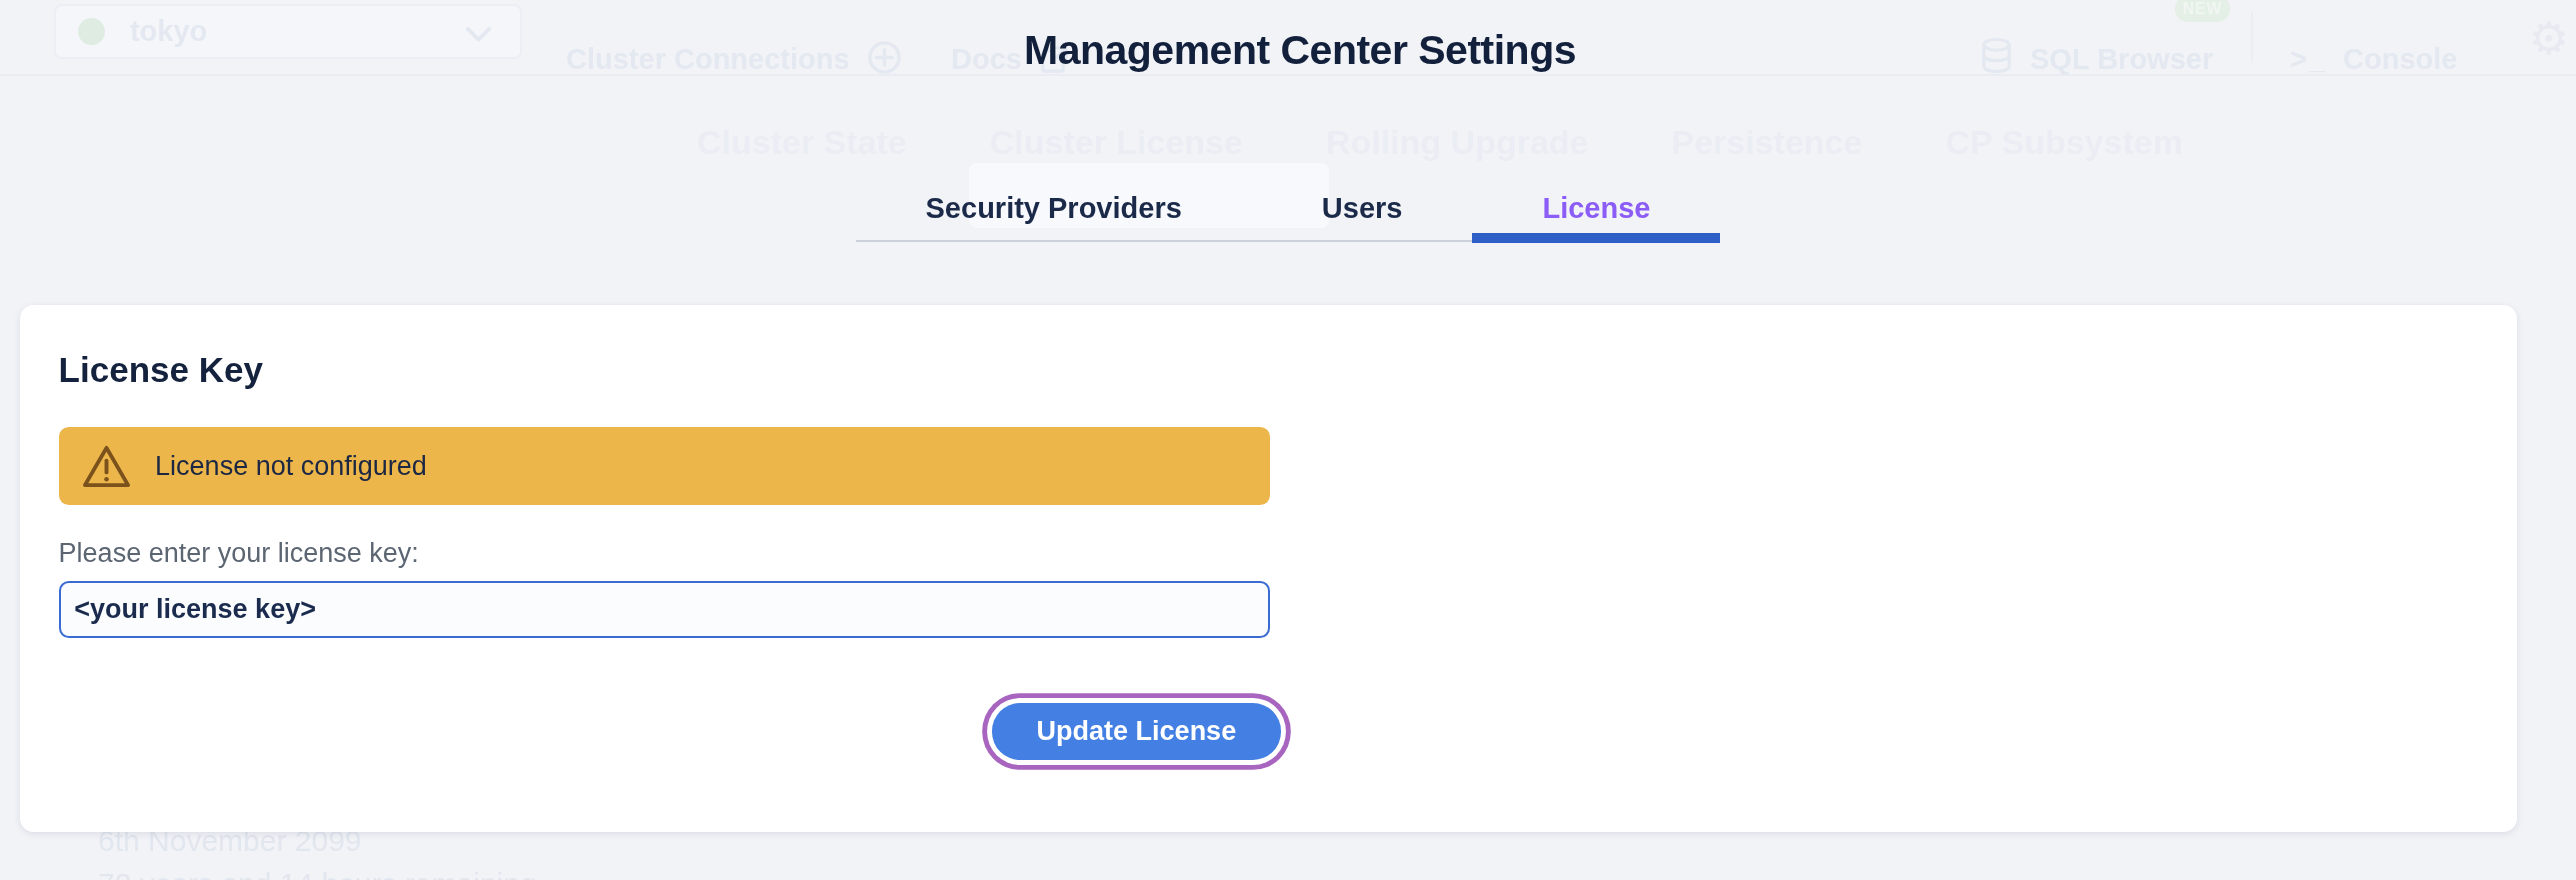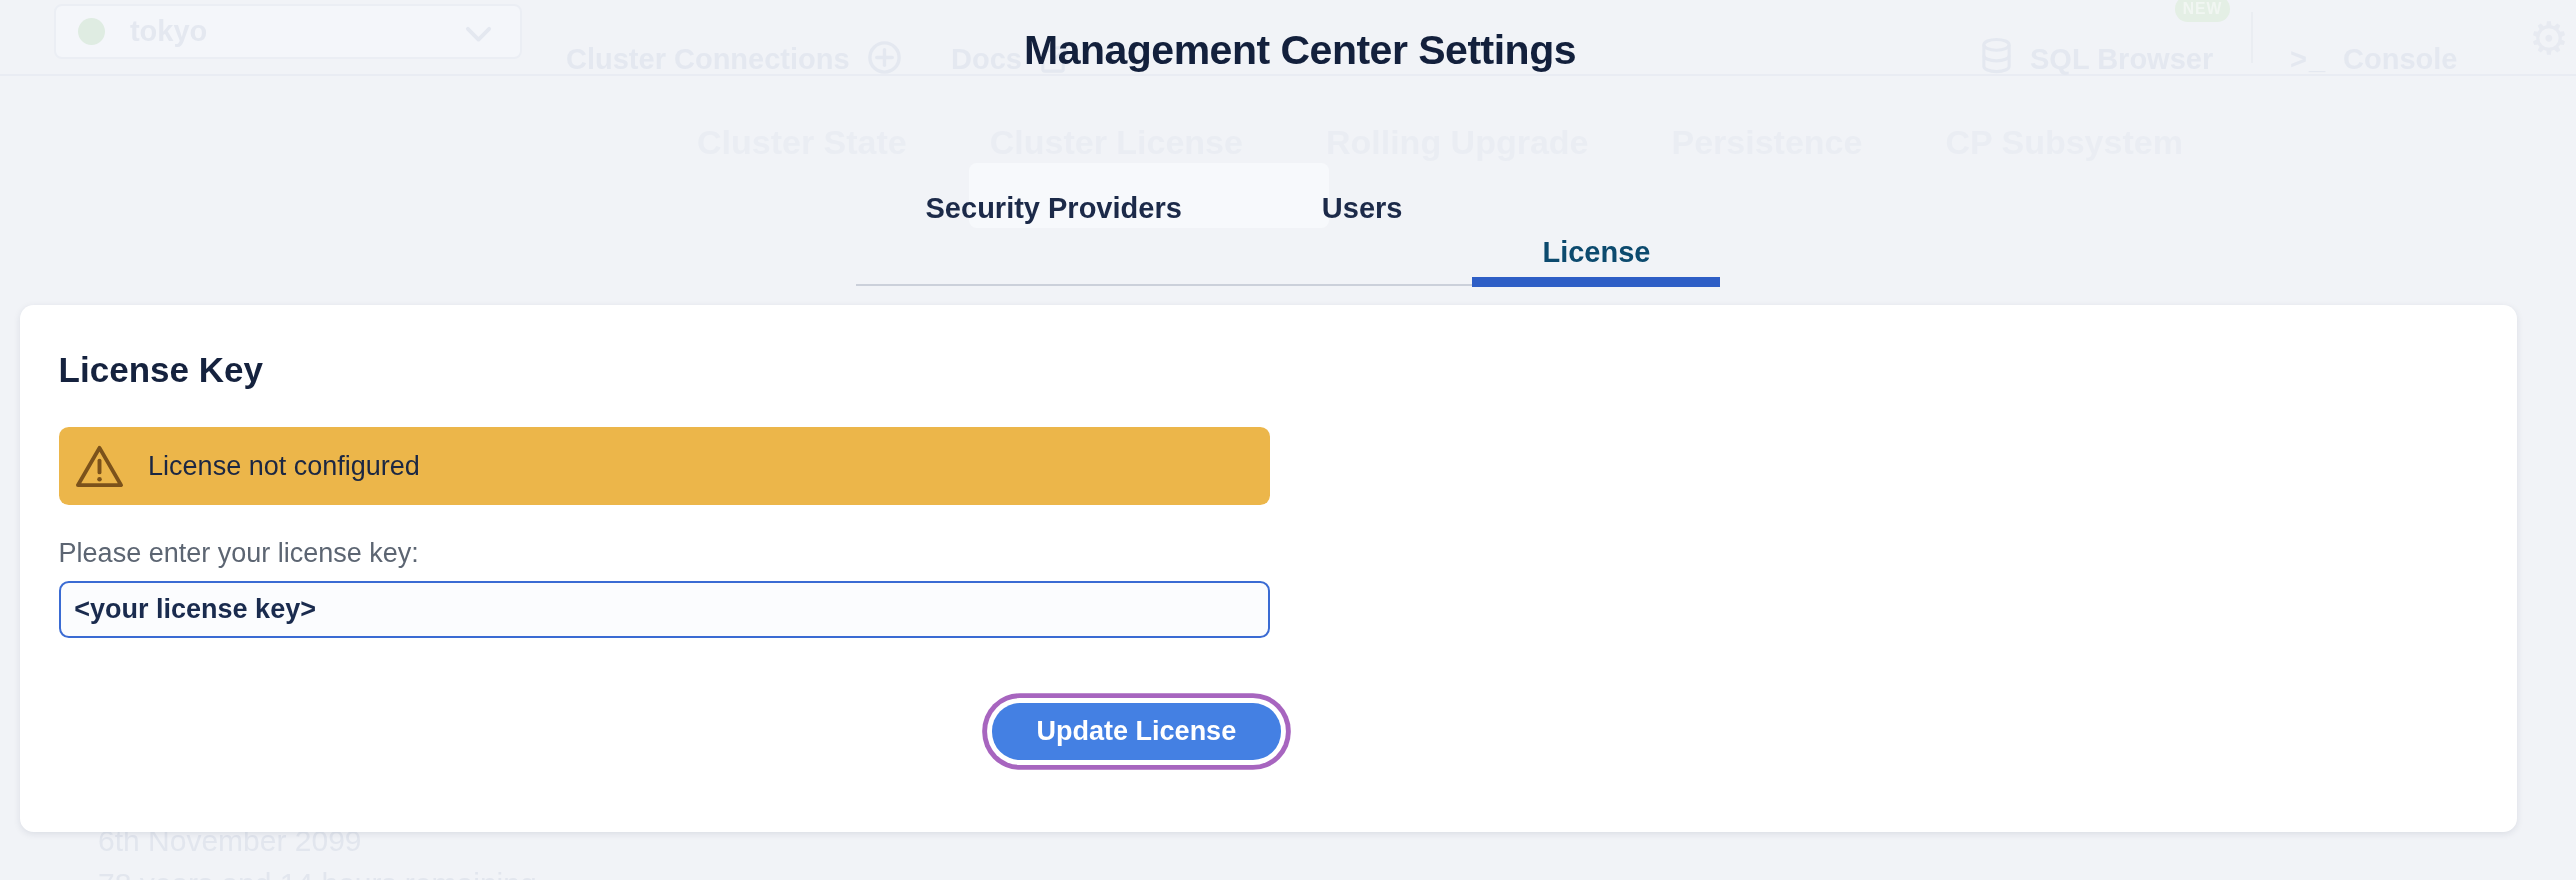--- a/index.html
+++ b/index.html
@@ -58,36 +58,36 @@
   .page-title {
     position:absolute; top:27px; left:12px; width:2576px;
     text-align:center; font-size:41px; font-weight:800; color:#13203C; letter-spacing:-0.5px;
   }
   .tabs-row { position:absolute; top:192px; left:0; width:2576px; display:flex; justify-content:center; }
   .tabs-inner { display:flex; border-bottom:2.9px solid #CBD0DA;justify-content:space-between; }
   .tab {
     position:relative; padding:0 70px 14.7px; font-size:29px; font-weight:700;
     color:#1C2A49; cursor:pointer; white-space:nowrap;
   }
-  .tab.active { color:#0c4a6e;margin-top:44px; }
+  .tab.active { color:#8b5cf6; }
   .tab.active::after {
     content:""; position:absolute; left:0; right:0; bottom:-2.9px; height:9.8px; background:#2E5EC6;
   }
 
   .card {
     position:absolute; left:19.6px; top:305px; width:2497px; height:527px;
     background:#FFFFFF; border-radius:13.7px;
     box-shadow:0 2px 7.8px rgba(25,39,70,0.10);
     padding:45px 39px 0;
   }
   .card-heading { font-size:35px; font-weight:800; color:#15223E; }
   .warn-banner {
     margin-top:37px; width:1211px; height:78px;
     background:#ECB64A; border-radius:9.8px;
-    display:flex; align-items:center; gap:23.5px; padding-left:15px;
+    display:flex; align-items:center; gap:23.5px; padding-left:22px;
   }
   .warn-text { font-size:27px; color:#1B2743; }
   .input-label { display:block; margin-top:33px; font-size:27px; color:#5C6572; }
   .license-input {
     display:block; margin-top:11.7px; width:1211px; height:57px;
     border:2px solid #3A6BD3; border-radius:9.8px; background:#FBFCFE;
     font-size:27px; font-weight:700; color:#1A2B4E; padding:0 13.7px;
     font-family:inherit; outline:none;
   }
   .button-row { margin-top:65px; margin-left:933px; }

